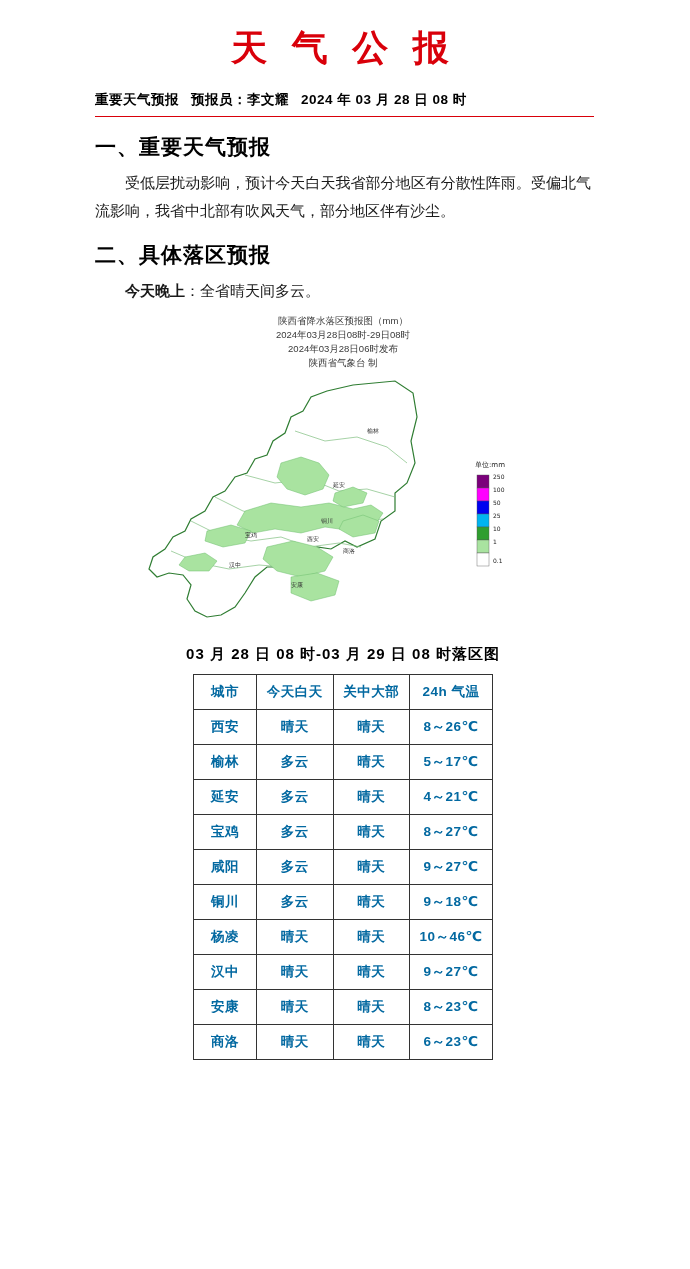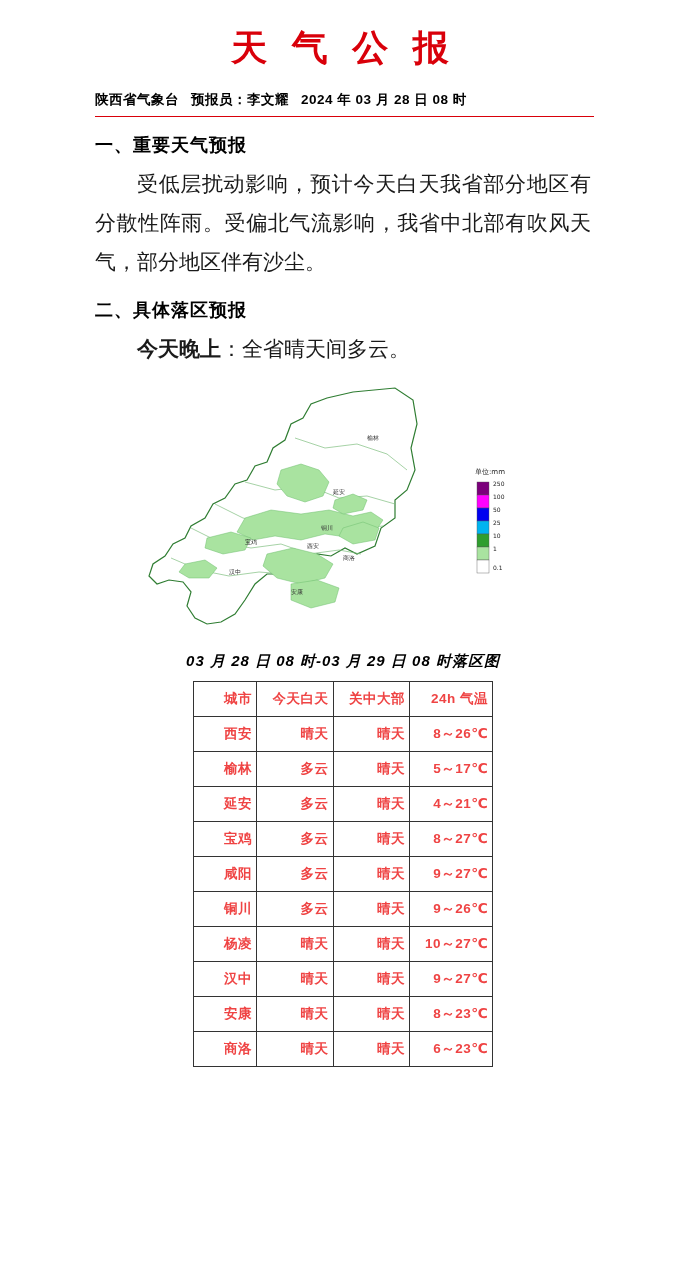--- a/index.html
+++ b/index.html
@@ -38,28 +38,28 @@
     border-bottom: 1.5px solid #d9000a;
     padding-bottom: 7px;
     letter-spacing: 0.5px;
     white-space: nowrap;
   }
   .byline .sp { display: inline-block; width: 12px; }
   .content {
     padding: 0 95px 0 95px;
   }
   h2.sec {
-    font-size: 18px;
+    font-size: 21px;
     font-weight: bold;
     margin: 16px 0 8px 0;
     letter-spacing: 1px;
     color: #000;
   }
   p.para {
-    font-size: 21px;
+    font-size: 15px;
     line-height: 1.85;
     margin: 0 0 6px 0;
     text-indent: 2em;
     text-align: justify;
     color: #1a1a1a;
   }
   p.para b { font-weight: bold; }
   .mapbox {
     margin: 10px 0 4px 0;
     text-align: center;
@@ -77,63 +77,68 @@
     height: 270px;
     margin: 0 auto;
   }
   .map-svg { display: block; }
   .map-caption-bottom {
     font-size: 15px;
     font-weight: bold;
     letter-spacing: 1px;
     margin-top: 4px;
     color: #000;
-    font-style: italic;
   }
   table.forecast {
     border-collapse: collapse;
     margin: 10px auto 0 auto;
     width: 300px;
   }
   table.forecast td, table.forecast th {
     border: 1px solid #333;
     font-size: 13.5px;
-    text-align: right;
+    text-align: center;
     padding: 8px 4px;
     font-weight: bold;
-    color: #ef4444;
+    color: #0369a1;
     letter-spacing: 0.5px;
   }
   table.forecast td.city { width: 62px; }
   table.forecast td.day  { width: 78px; }
   table.forecast td.night{ width: 78px; }
   table.forecast td.temp { width: 82px; }
 </style>
 </head>
 <body>
 
 <div class="page">
 
   <div class="title">天 气 公 报</div>
 
   <div class="byline-wrap">
     <div class="byline">
-      <span>陕西省气象台</span><span class="sp"></span><span>预报员：</span><span>李文耀</span><span class="sp"></span><span>2024 年 03 月 28 日 08 时</span>
+      <span>重要天气预报</span><span class="sp"></span><span>预报员：</span><span>李文耀</span><span class="sp"></span><span>2024 年 03 月 28 日 08 时</span>
     </div>
   </div>
 
   <div class="content">
 
     <h2 class="sec">一、重要天气预报</h2>
     <p class="para">受低层扰动影响，预计今天白天我省部分地区有分散性阵雨。受偏北气流影响，我省中北部有吹风天气，部分地区伴有沙尘。</p>
 
     <h2 class="sec">二、具体落区预报</h2>
     <p class="para"><b>今天晚上</b>：全省晴天间多云。</p>
 
     <div class="mapbox">
+      <div class="map-caption-top">
+        <div>陕西省降水落区预报图（mm）</div>
+        <div>2024年03月28日08时-29日08时</div>
+        <div>2024年03月28日06时发布</div>
+        <div>陕西省气象台 制</div>
+      </div>
 
       <div class="map-wrap">
         <svg class="map-svg" width="500" height="270" viewBox="0 0 500 270">
 
           <g>
             <path d="M258,14 L300,10 L318,22 L322,46 L316,70 L320,92 L312,112
                      L300,122 L300,140 L286,150 L280,168 L262,176 L250,170
                      L236,178 L222,176 L210,186 L198,182 L186,196 L172,196
                      L160,206 L150,222 L140,236 L126,244 L112,246 L100,240
                      L92,228 L96,214 L88,204 L74,202 L62,206 L54,198 L58,186
@@ -232,27 +237,27 @@
         <tr>
           <td class="city">咸阳</td>
           <td class="day">多云</td>
           <td class="night">晴天</td>
           <td class="temp">9～27℃</td>
         </tr>
         <tr>
           <td class="city">铜川</td>
           <td class="day">多云</td>
           <td class="night">晴天</td>
-          <td class="temp">9～26℃</td>
+          <td class="temp">9～18℃</td>
         </tr>
         <tr>
           <td class="city">杨凌</td>
           <td class="day">晴天</td>
           <td class="night">晴天</td>
-          <td class="temp">10～27℃</td>
+          <td class="temp">10～46℃</td>
         </tr>
         <tr>
           <td class="city">汉中</td>
           <td class="day">晴天</td>
           <td class="night">晴天</td>
           <td class="temp">9～27℃</td>
         </tr>
         <tr>
           <td class="city">安康</td>
           <td class="day">晴天</td>

